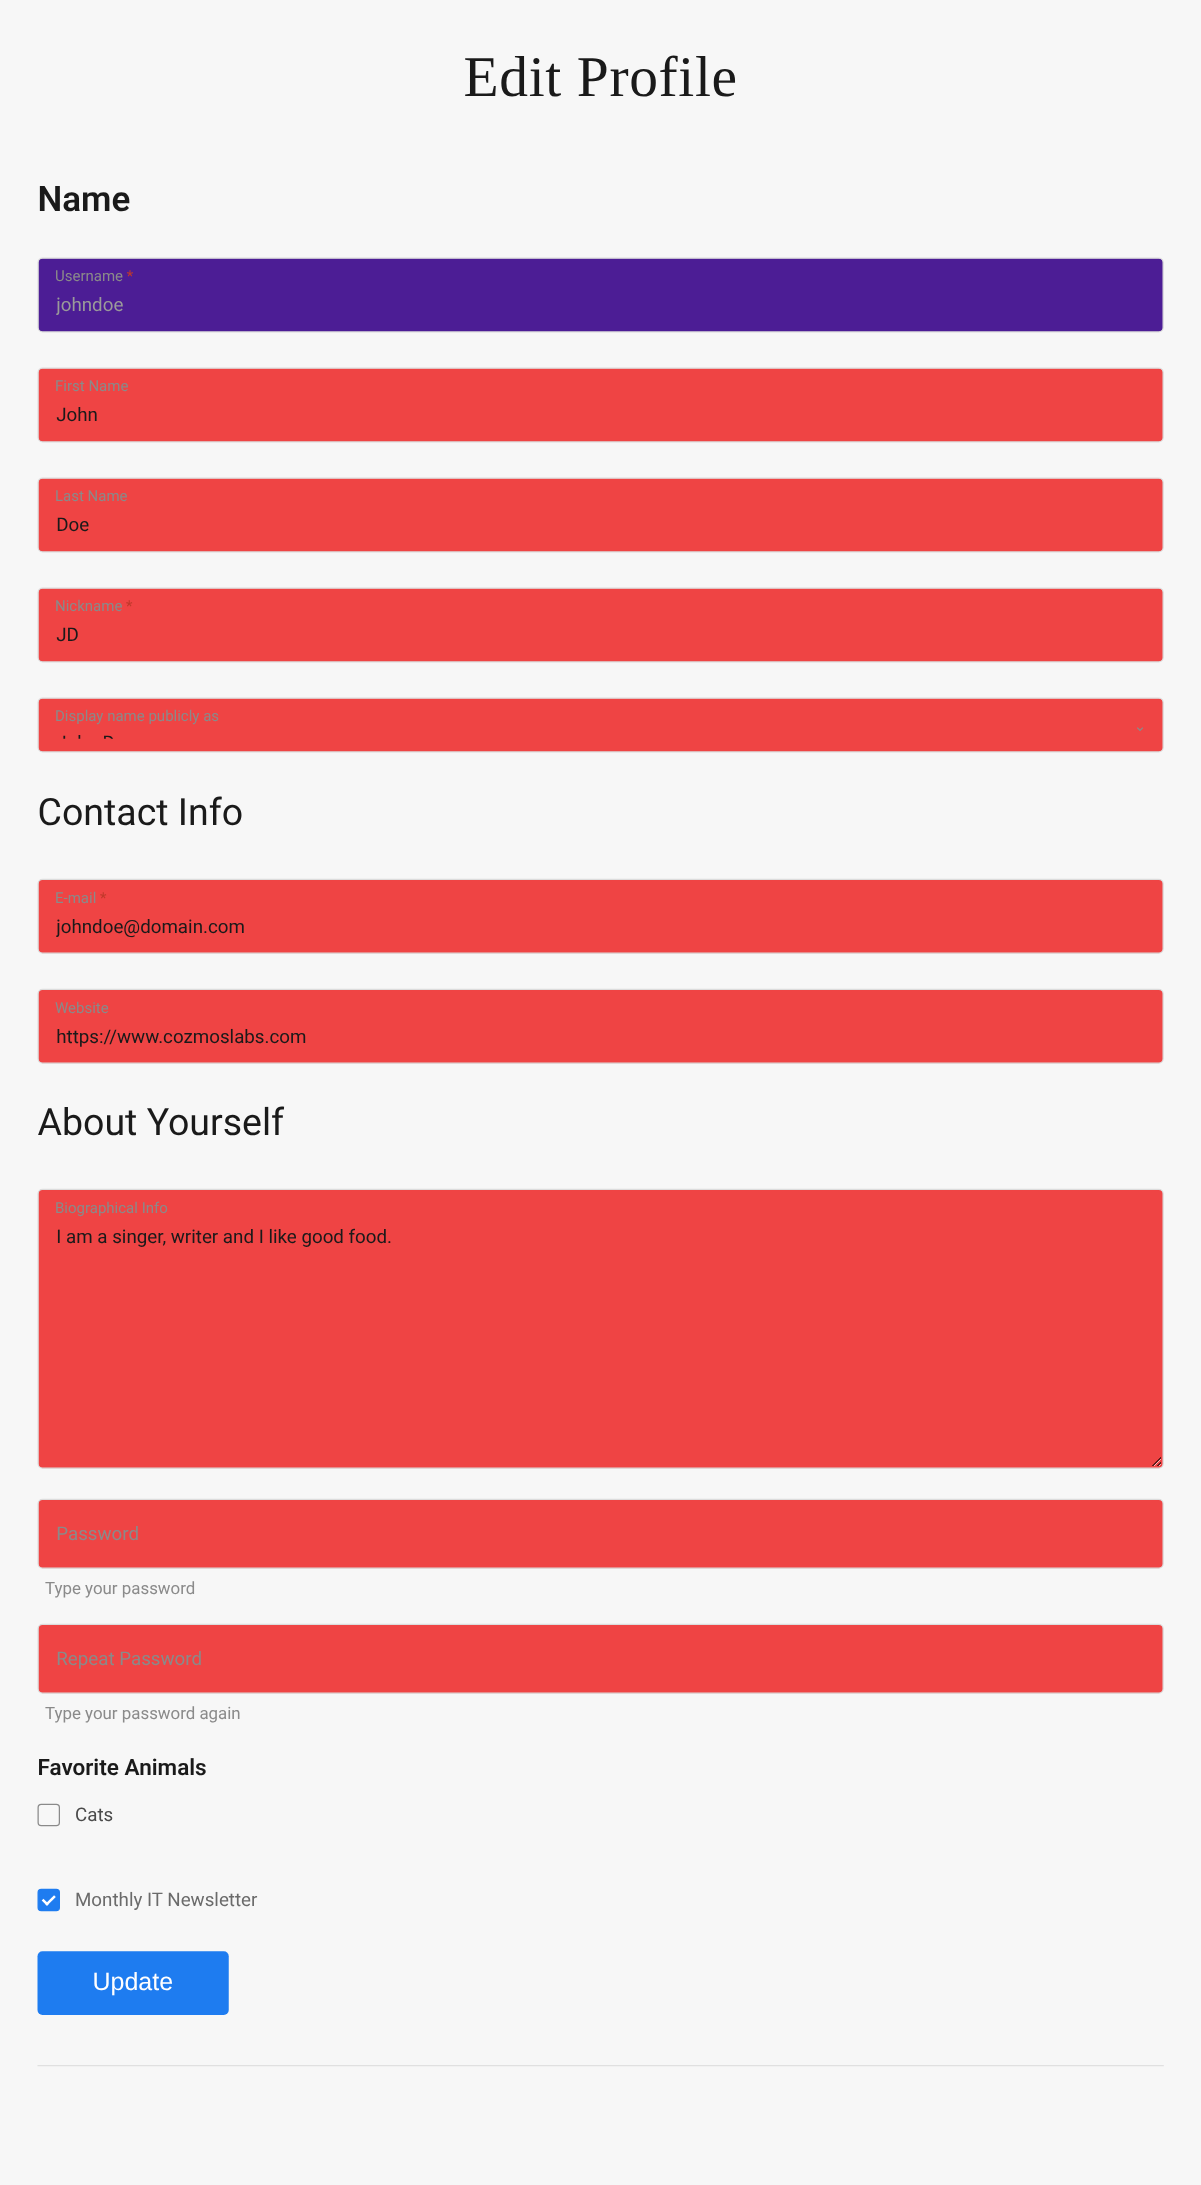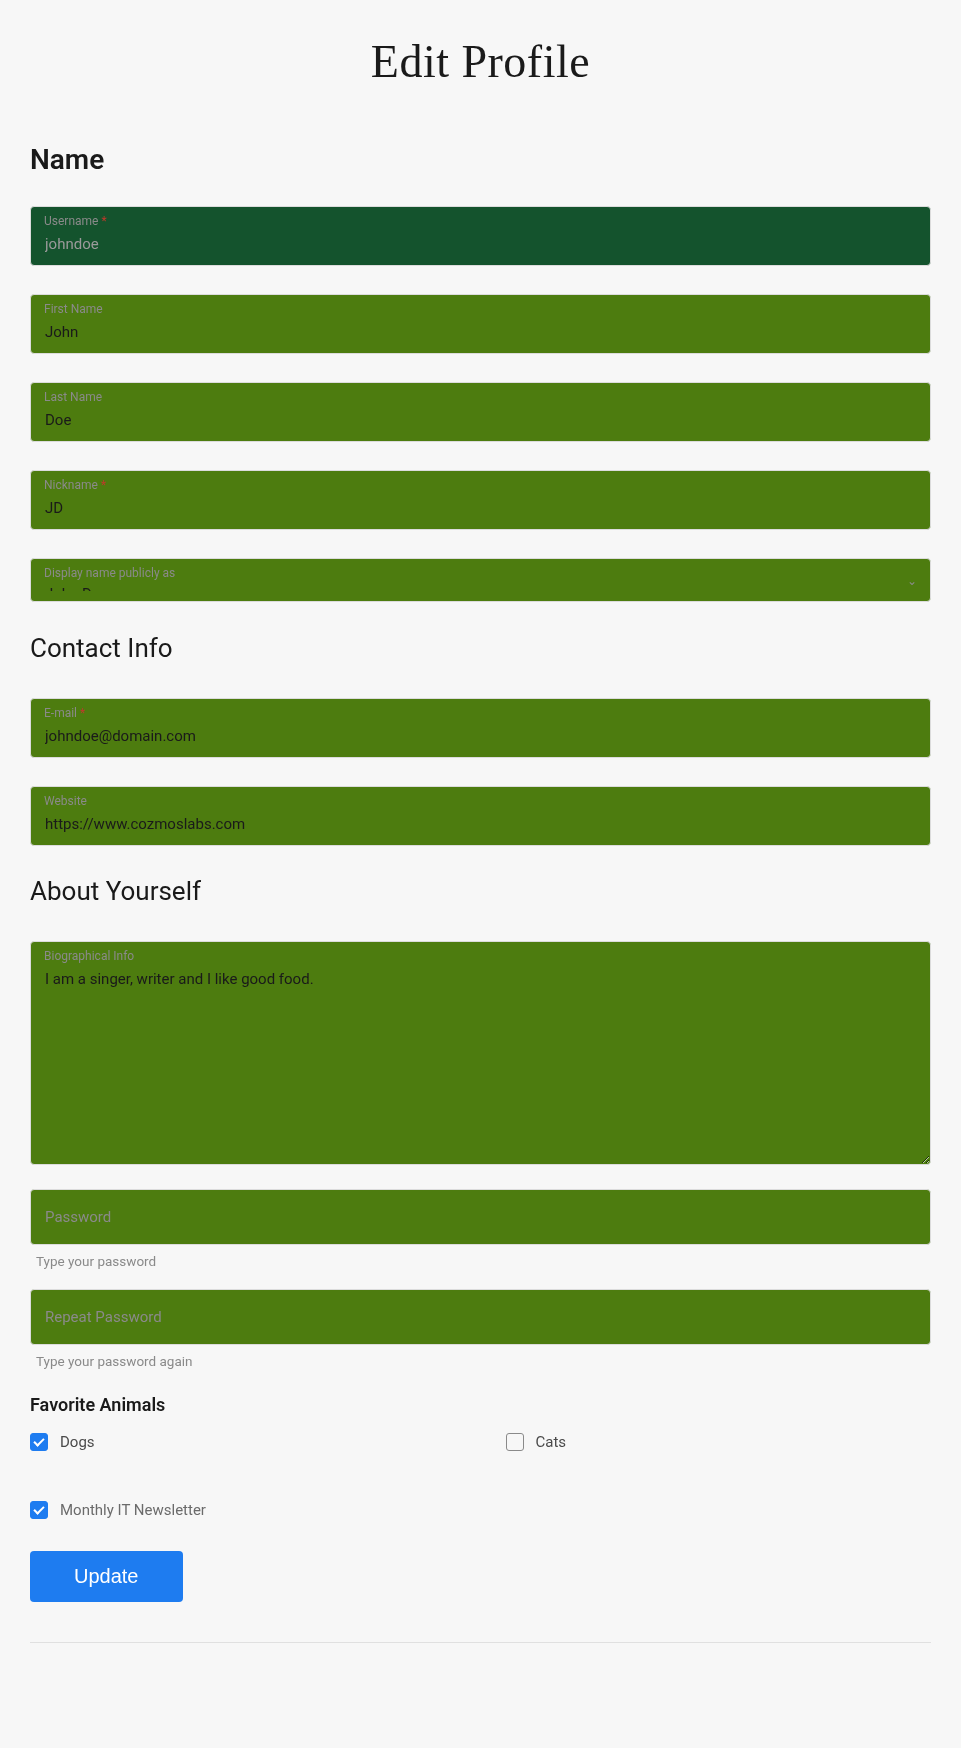--- a/index.html
+++ b/index.html
@@ -21,21 +21,21 @@
       text-align: center;
       margin: 15px 0 55px 0;
       letter-spacing: 0.5px;
     }
     .section-title {
       font-size: 28px;
       font-weight: 600;
       margin: 25px 0 30px 0;
     }
     .subsection-title {
-      font-size: 26px;
+      font-size: 30px;
       font-weight: 400;
       margin: 30px 0 35px 0;
     }
     .field-group-title {
       font-size: 18px;
       font-weight: 600;
       margin: 25px 0 18px 0;
     }
     .field-wrap {
       position: relative;
@@ -51,33 +51,33 @@
       font-size: 12px;
       color: #8a8a8a;
       pointer-events: none;
     }
     .floating-label .req {
       color: #c0392b;
     }
     .text-input, .select-input, .textarea-input {
       width: 100%;
       border: 1px solid #dcdcdc;
-      background: #4d7c0f;
+      background: #ef4444;
       border-radius: 4px;
       font-size: 15px;
       font-family: inherit;
       color: #1a1a1a;
       outline: none;
     }
     .text-input {
       padding: 26px 14px 10px 14px;
       height: 60px;
     }
     .text-input.disabled {
-      background: #14532d;
+      background: #4c1d95;
       color: #9a9a9a;
     }
     .select-input {
       padding: 26px 14px 10px 14px;
       height: 44px;
       appearance: none;
       -webkit-appearance: none;
       cursor: pointer;
     }
     .select-caret {
@@ -247,26 +247,20 @@
   <input type="password" class="text-input placeholder-only" placeholder="Repeat Password" style="">
   <div class="hint">Type your password again</div>
 </div>
 
 
 <h3 class="field-group-title">Favorite Animals</h3>
 
 <div class="checkbox-grid">
   <div class="checkbox-col">
     <div class="checkbox-row">
-      <span class="chk checked"></span>
-      <span class="chk-label">Dogs</span>
-    </div>
-  </div>
-  <div class="checkbox-col">
-    <div class="checkbox-row">
       <span class="chk"></span>
       <span class="chk-label">Cats</span>
     </div>
   </div>
 </div>
 
 <div class="checkbox-row">
   <span class="chk checked"></span>
   <span class="chk-label muted">Monthly IT Newsletter</span>
 </div>

